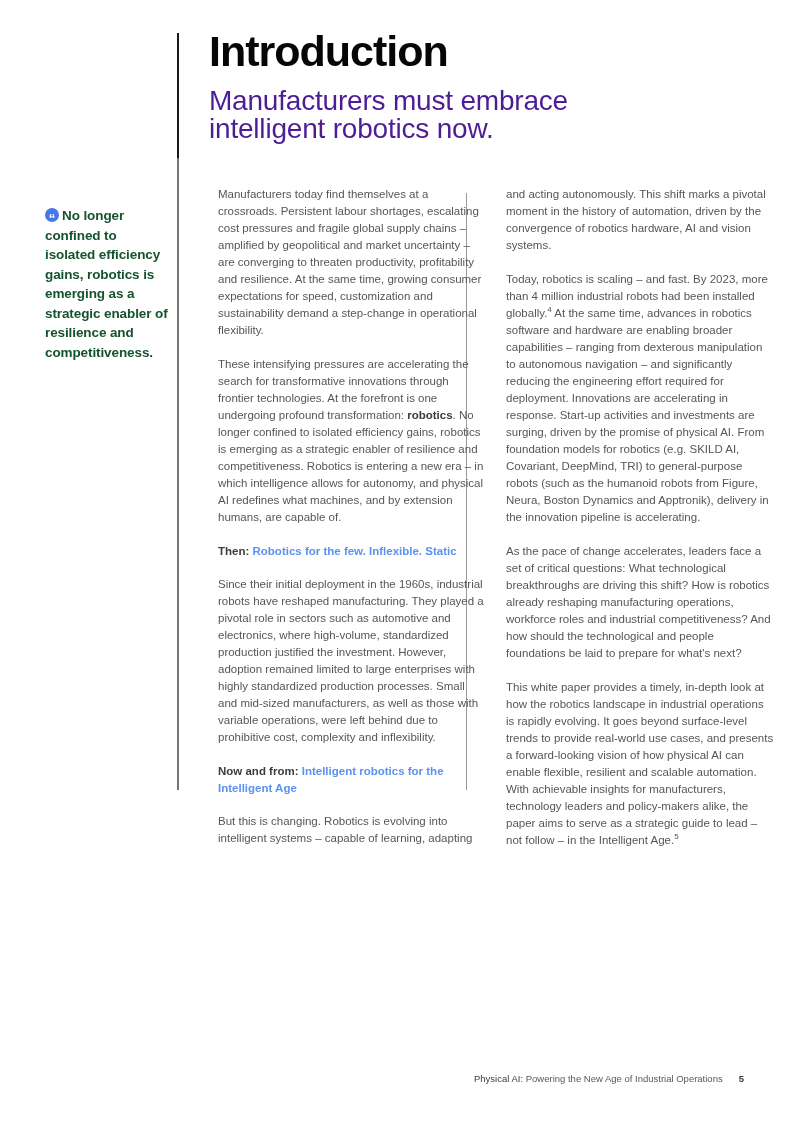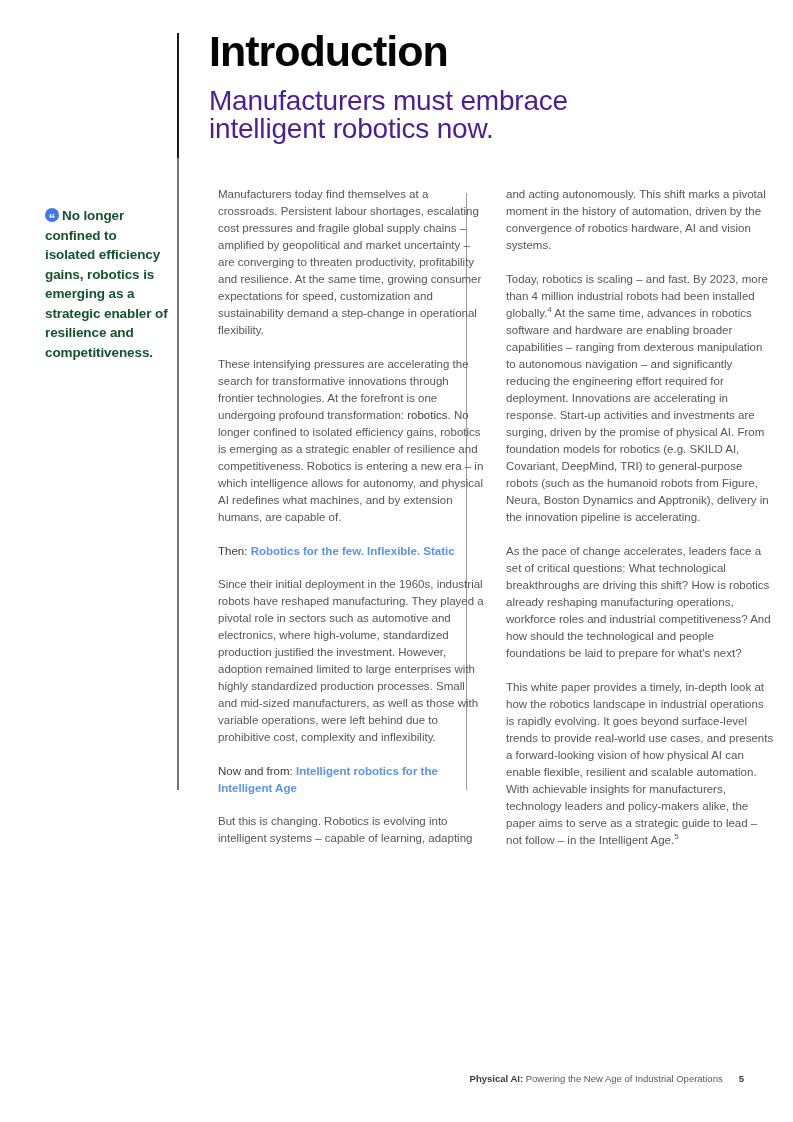--- a/index.html
+++ b/index.html
@@ -45,31 +45,31 @@
 
   
   .col {
     position: absolute; top: 186px;
     color: #55565a; font-size: 11.5px; line-height: 17px; margin-left: 28px;
   }
   .col1 { left: 190px; width: 267px; }
   .col2 { left: 478px; width: 268px; }
   .col p { margin: 0 0 17px 0; }
   .col h3 { margin: 3px 0 16px 0; font-size: 11.5px; line-height: 17px; font-weight: bold; }
-  .dark { color: #3c3c3e; font-weight: normal; }
+  .dark { color: #3c3c3e; font-weight: bold; }
   .blue-ital { color: #5b92f0; font-weight: bold; }
   sup { font-size: 8px; line-height: 0; }
 
   
   .doc-footer {
     position: absolute; top: 1073px; right: 49px;
     font-size: 9.5px; line-height: 12px; color: #58595b;
     display: flex; align-items: baseline;
   }
-  .footer-bold { color: #3c3c3e; font-weight: bold; }
+  .footer-bold { color: #3c3c3e; font-weight: normal; }
   .page-number { margin-left: 16px; font-weight: bold; color: #3c3c3e; }
 </style>
 </head>
 <body>
 
 <div class="page">
 
   <div class="rule rule-title"></div>
   <div class="rule rule-left"></div>
   <div class="rule rule-mid"></div>

